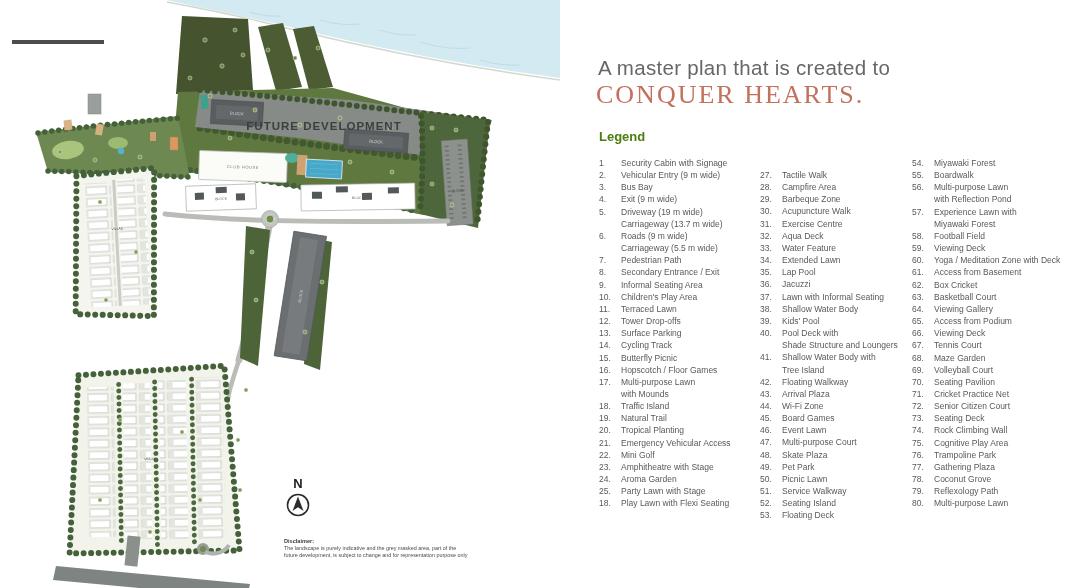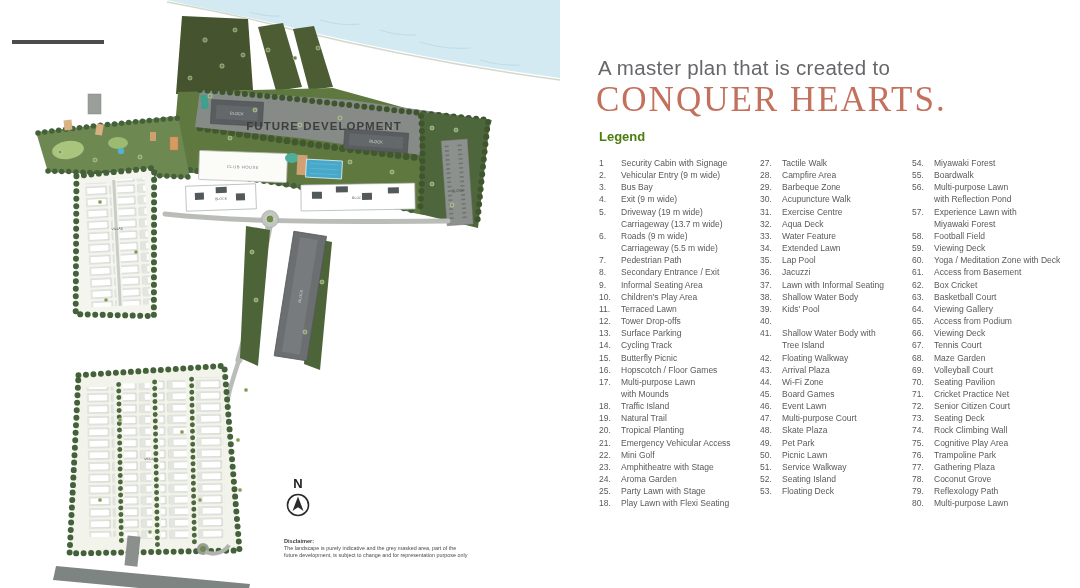--- a/index.html
+++ b/index.html
@@ -18,27 +18,27 @@
   .compass{position:absolute;left:276px;top:477px;width:44px;text-align:center;}
   .compass-n{font-size:13px;font-weight:bold;color:#222;line-height:13px;}
 
   .disclaimer{position:absolute;left:284px;top:538px;width:240px;color:#3c3d3e;}
   .disclaimer .d-head{font-size:5.6px;font-weight:bold;line-height:7px;}
   .disclaimer .d-line{font-size:5.4px;line-height:6.9px;color:#4a4b4c;}
 
   
   .content-panel{position:absolute;left:560px;top:0;width:520px;height:528px;}
   .title-1{position:absolute;left:38px;top:56px;font-size:20.5px;color:#66676a;letter-spacing:.3px;}
-  .title-2{position:absolute;left:36px;top:80px;font-size:35px;font-family:"Liberation Serif",serif;
+  .title-2{position:absolute;left:36px;top:80px;font-size:26px;font-family:"Liberation Serif",serif;
            color:#c3705d;letter-spacing:2px;font-weight:400;}
   .legend-heading{position:absolute;left:39px;top:129px;font-size:13px;font-weight:bold;color:#4d7c0f;}
   .legend-columns{position:absolute;left:39px;top:157px;display:flex;}
   .legend-col{flex:0 0 auto;}
   .legend-col:nth-child(1){width:161px;}
-  .legend-col:nth-child(2){width:152px;}
+  .legend-col:nth-child(2){width:152px;margin-top:12px;}
   .legend-col:nth-child(3){width:168px;}
   .legend-item{display:flex;color:#58595a;font-size:8.5px;line-height:12.15px;}
   .legend-item .num{flex:0 0 22px;}
   .legend-item .txt{flex:1 1 auto;white-space:nowrap;}
 </style>
 </head>
 <body>
 
 <div class="map-panel">
 
@@ -490,20 +490,24 @@
           </span>
         </div>
         <div class="legend-item">
           <span class="num">39.</span>
           <span class="txt">
             <div>Kids' Pool</div>
           </span>
         </div>
         <div class="legend-item">
           <span class="num">40.</span>
+          <span class="txt">
+            <div>Pool Deck with</div>
+            <div>Shade Structure and Loungers</div>
+          </span>
         </div>
         <div class="legend-item">
           <span class="num">41.</span>
           <span class="txt">
             <div>Shallow Water Body with</div>
             <div>Tree Island</div>
           </span>
         </div>
         <div class="legend-item">
           <span class="num">42.</span>

